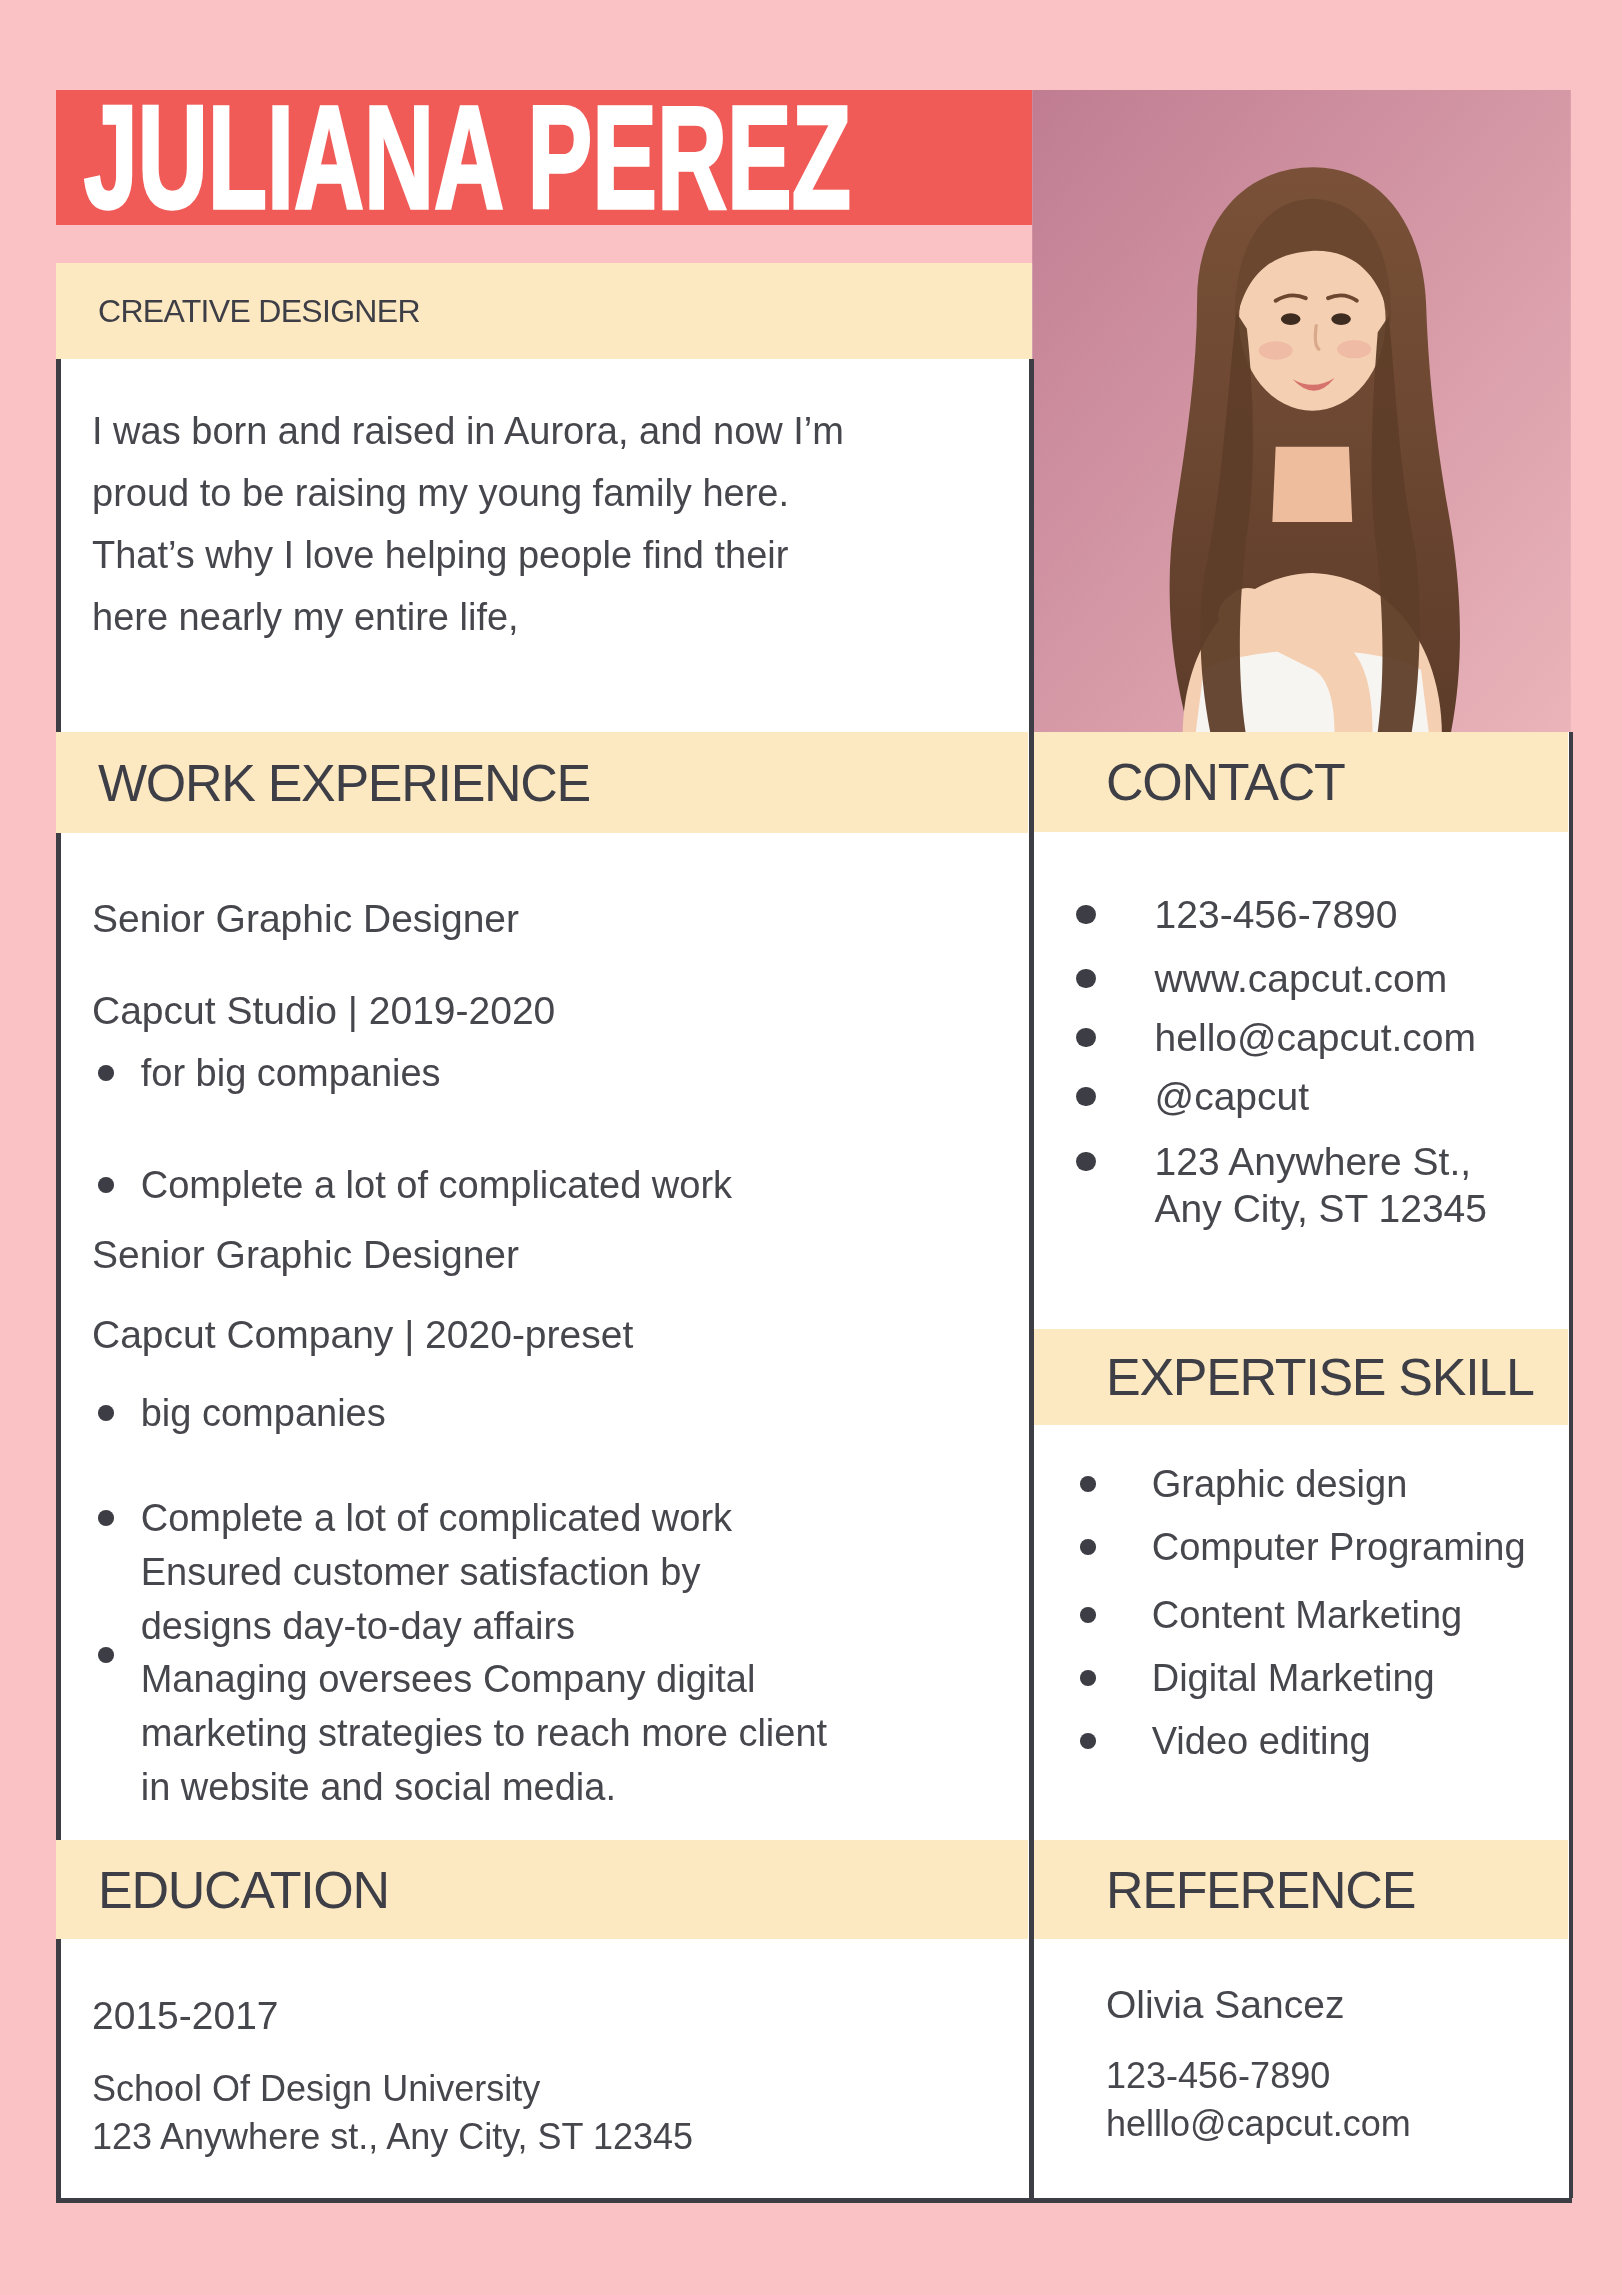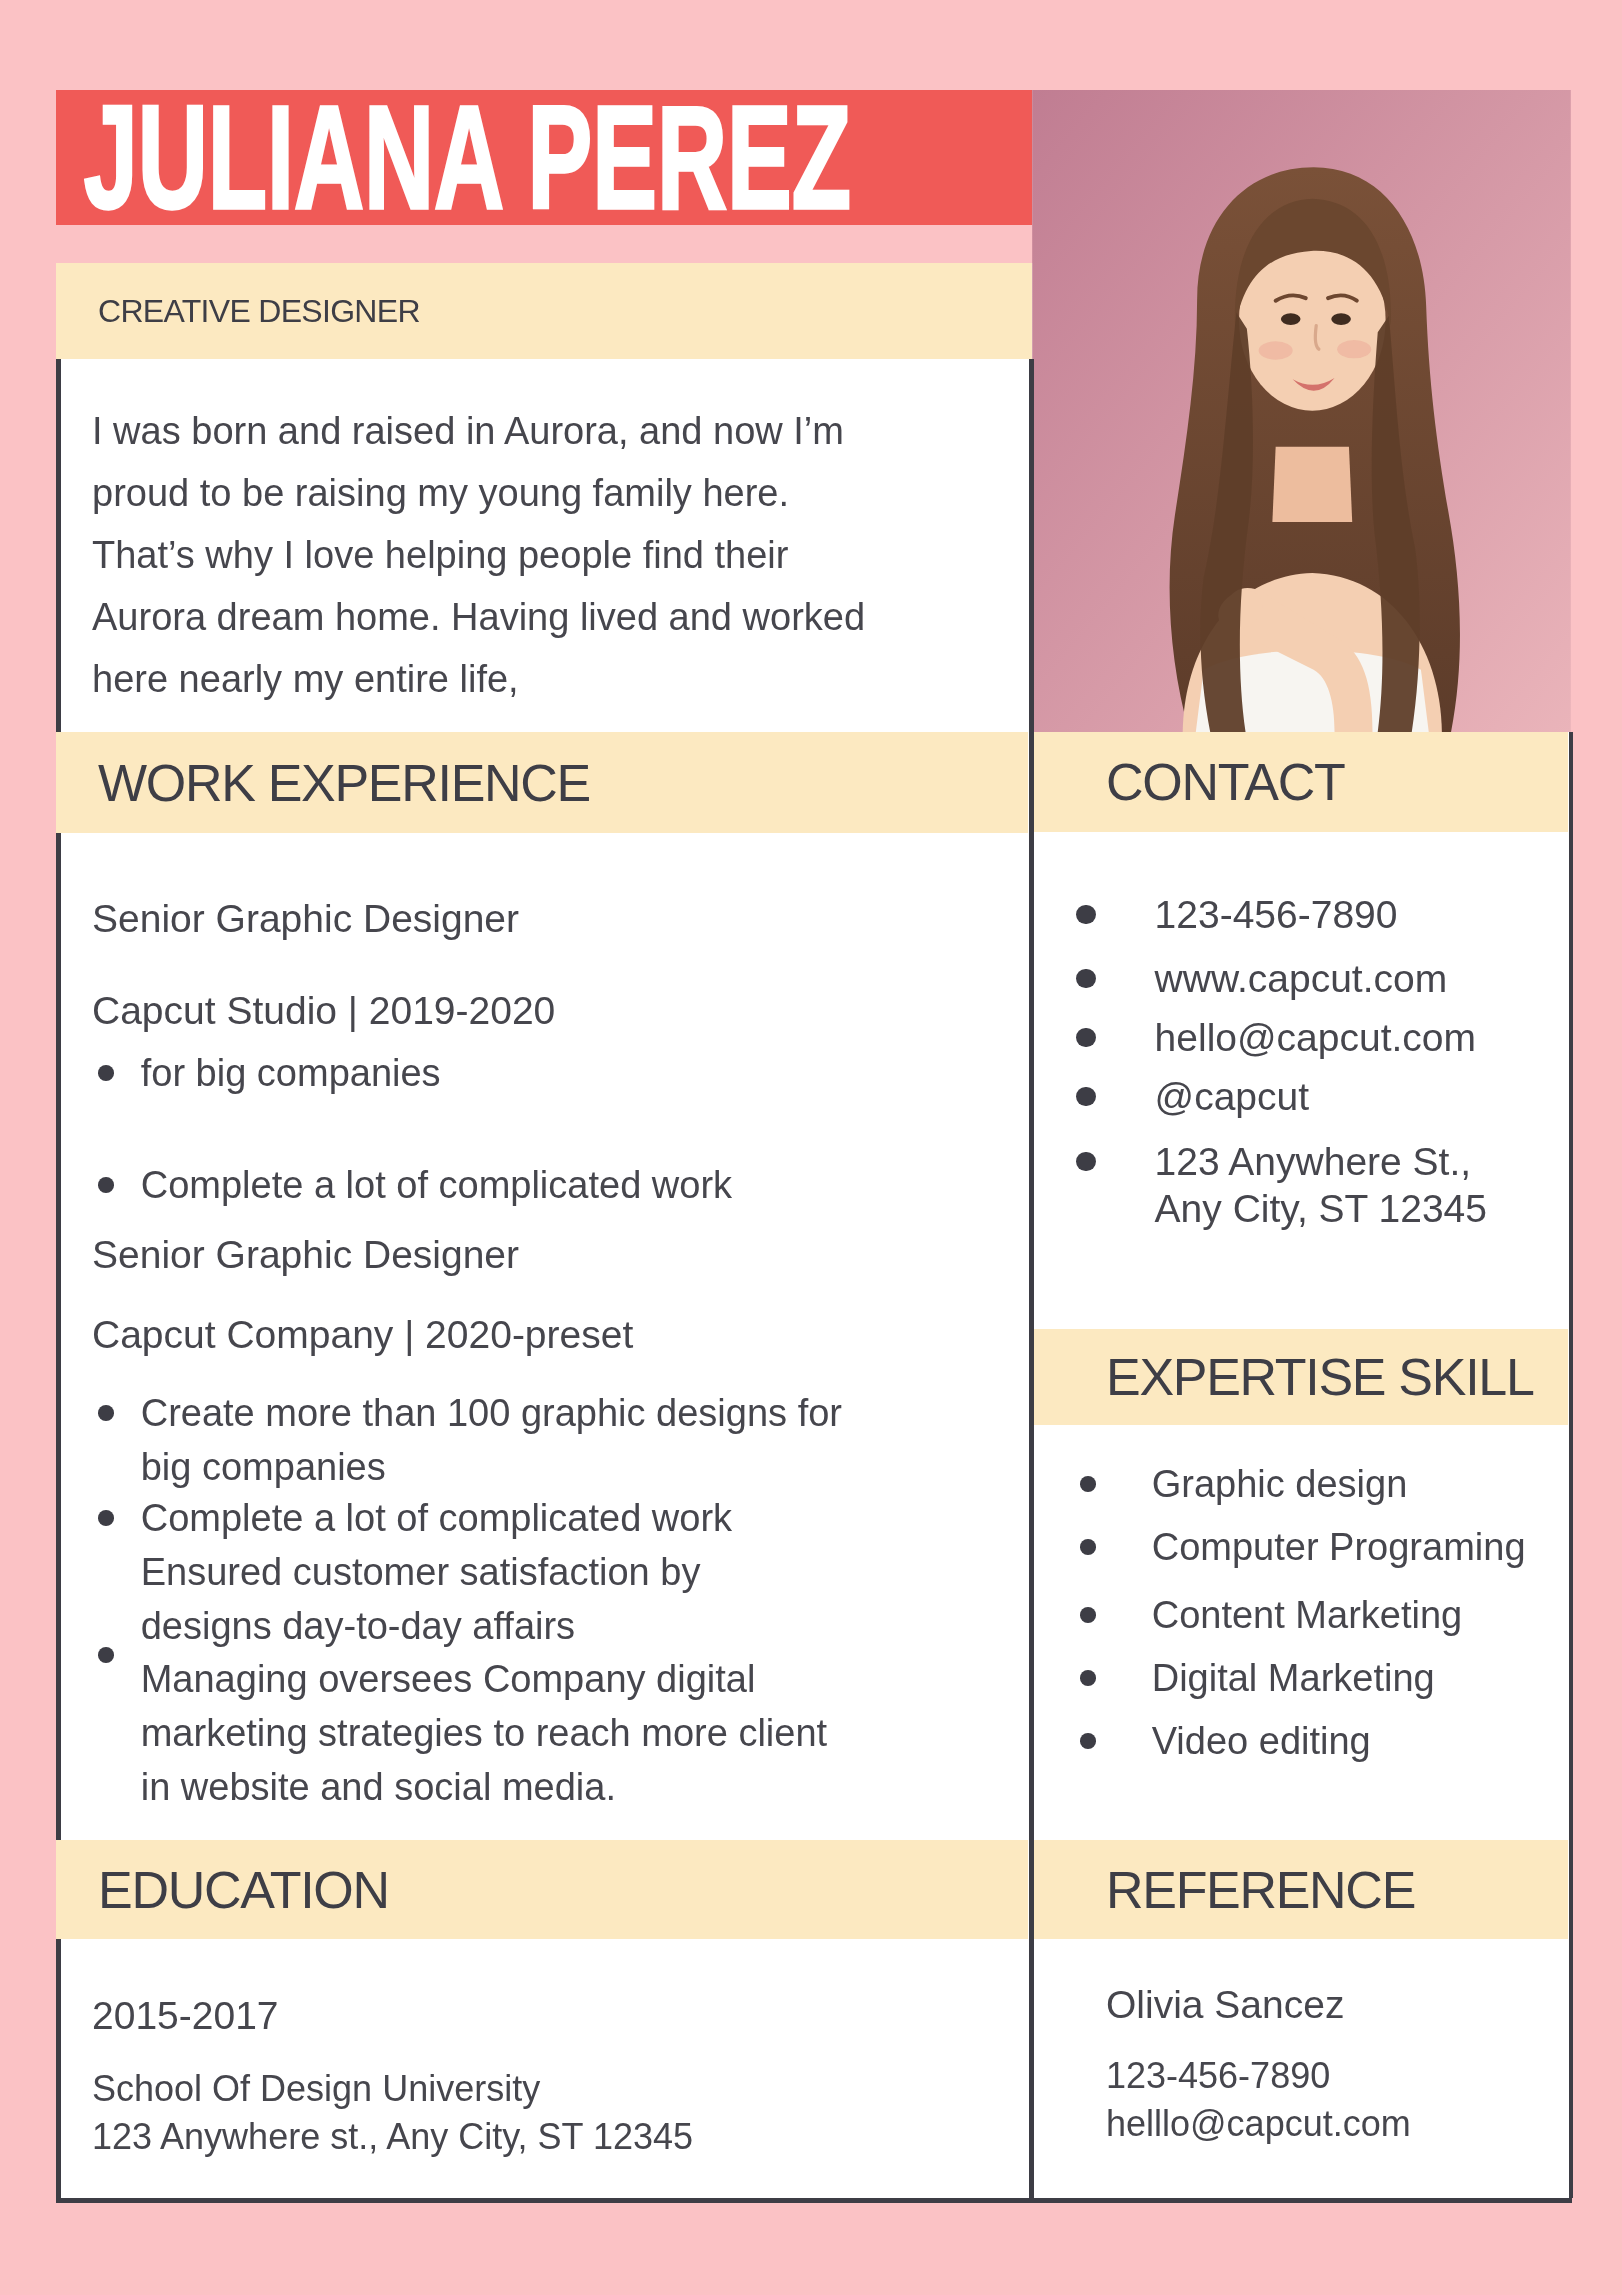--- a/index.html
+++ b/index.html
@@ -86,21 +86,20 @@
 </div>
 
 <div class="abs band" style="left:56px;top:263px;width:976px;height:96px">
   <div class="role">CREATIVE DESIGNER</div>
 </div>
 
 <div class="abs body58 txt" style="left:92px;top:400px">
   <div>I was born and raised in Aurora, and now I’m</div>
   <div>proud to be raising my young family here.</div>
   <div>That’s why I love helping people find their</div>
-  <div>Aurora dream home. Having lived and worked</div>
   <div>here nearly my entire life,</div>
 </div>
 
 <div class="abs band" style="left:56px;top:732px;width:972px;height:101px">
   <div class="bandh">WORK EXPERIENCE</div>
 </div>
 <div class="abs band" style="left:1033px;top:732px;width:535px;height:100px">
   <div class="bandh right">CONTACT</div>
 </div>
 <div class="abs band" style="left:1033px;top:1329px;width:535px;height:96px">
@@ -133,21 +132,20 @@
     <div>Complete a lot of complicated work</div>
   </div>
 </div>
 
 <div class="abs sub" style="left:92px;top:1235px">Senior Graphic Designer</div>
 <div class="abs sub" style="left:92px;top:1315px">Capcut Company | 2020-preset</div>
 
 <div class="abs row wrow" style="left:98px;top:1386px">
   <span class="dot d24"></span>
   <div class="lines">
-    <div>Create more than 100 graphic designs for</div>
     <div>big companies</div>
   </div>
 </div>
 <div class="abs row wrow" style="left:98px;top:1491px">
   <span class="dot d24"></span>
   <div class="lines">
     <div>Complete a lot of complicated work</div>
     <div>Ensured customer satisfaction by</div>
     <div>designs day-to-day affairs</div>
   </div>

